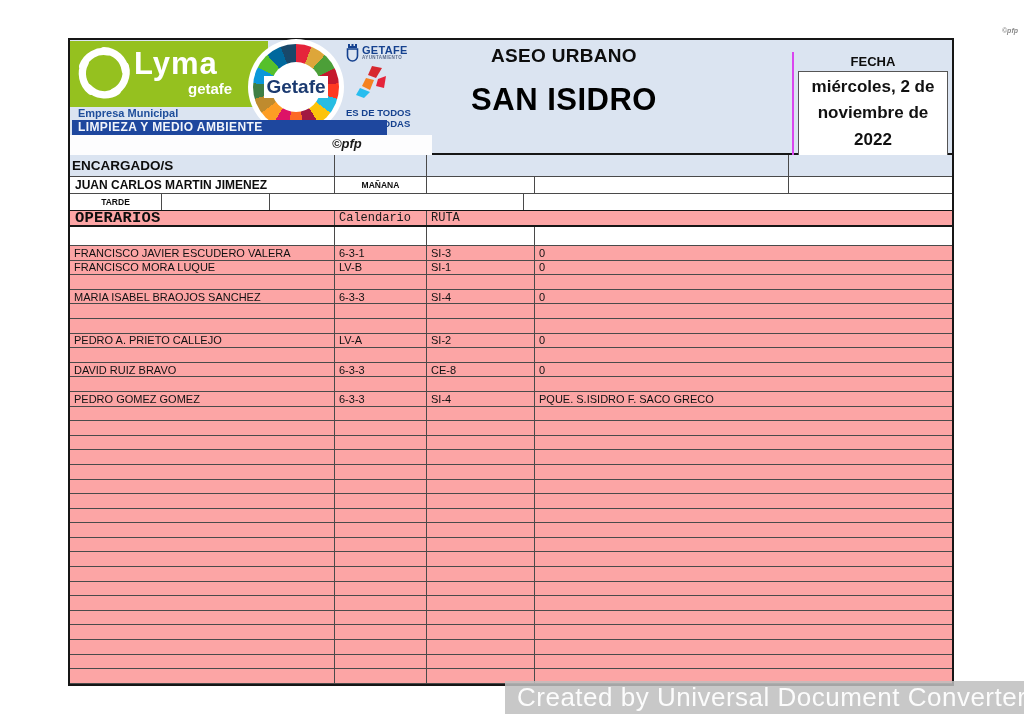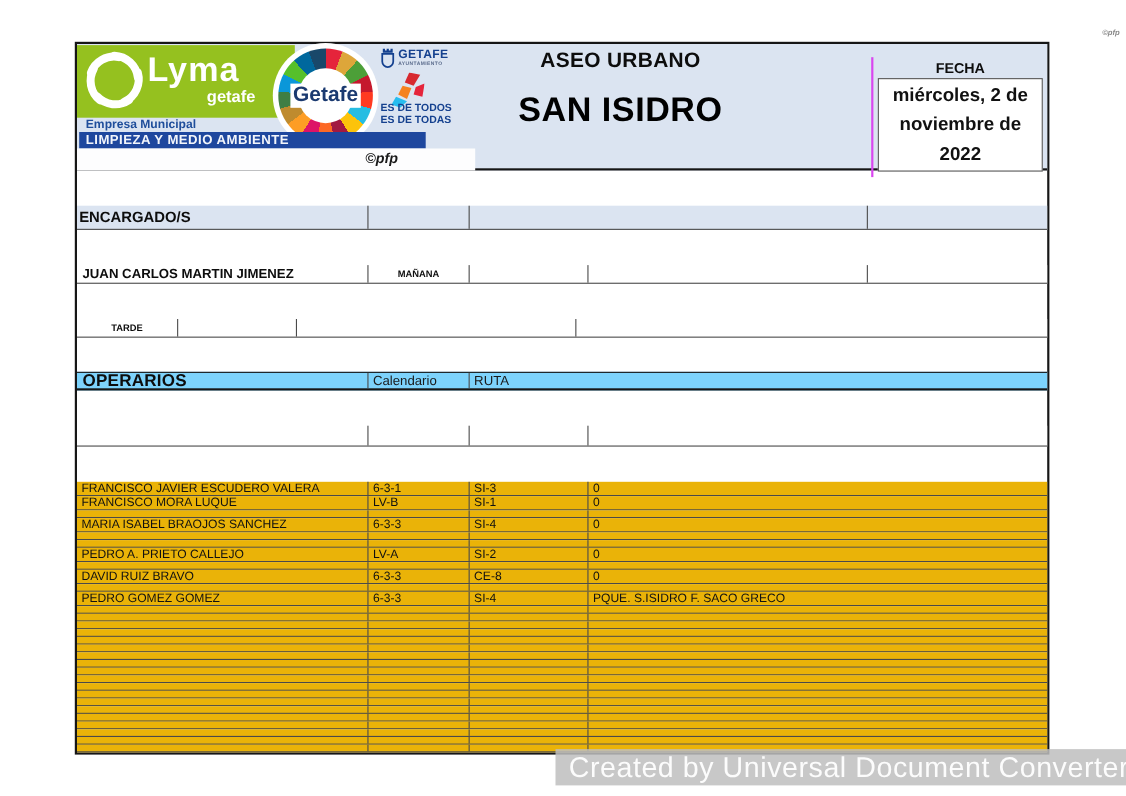--- a/index.html
+++ b/index.html
@@ -4,21 +4,21 @@
 <style>
   * { margin:0; padding:0; box-sizing:border-box; }
   html,body { width:1024px; height:724px; background:#ffffff; overflow:hidden;
               font-family:"Liberation Sans", sans-serif; }
   .page { position:relative; width:1024px; height:724px; background:#fff; }
 
   .tiny-pfp { position:absolute; right:6px; top:27px; font-size:7px; font-weight:bold;
               color:#8a8a8a; font-style:italic; }
 
   .sheet { position:absolute; left:68px; top:38px; width:886px; height:648px;
-           border:2px solid #161616; background:#fff; display:flex; flex-direction:column;gap:32px; }
+           border:2px solid #161616; background:#fff; display:flex; flex-direction:column; }
 
   .row { display:flex; border-bottom:1px solid #4a4a4a; position:relative; }
   .c { border-right:1px solid #4a4a4a; overflow:hidden; white-space:nowrap; }
   .c.last { border-right:none; flex:1; }
 
   
   .row.head { height:115px; background:#dbe4f1; border-bottom:2px solid #161616; }
 
   .logo-zone { position:absolute; left:0; top:0; width:362px; height:115px; }
   .green-block { position:absolute; left:0; top:1px; width:198px; height:66px; background:#95c11f; }
@@ -37,21 +37,21 @@
       display:flex; align-items:center; justify-content:center; }
   .sdg-inner { width:50px; height:50px; border-radius:50%; background:#fff;
                display:flex; align-items:center; justify-content:center; overflow:visible; }
   .sdg-inner span { background:#fff; padding:0 2px; color:#1b3a70; font-weight:800; font-size:19px; }
 
   .crest { position:absolute; left:276px; top:2px; width:86px; height:22px; display:flex; align-items:center; }
   .crest-txt { line-height:1; margin-left:3px; }
   .crest-name { font-size:11px; font-weight:800; color:#15418f; letter-spacing:.3px; }
   .crest-sub { font-size:4.5px; font-weight:700; color:#5a6b8c; letter-spacing:.4px; }
   .flame { position:absolute; left:282px; top:26px; width:34px; height:32px; }
-  .slogan { position:absolute; left:276px; top:54px; line-height:1.15; font-size:9.5px;
+  .slogan { position:absolute; left:276px; top:68px; line-height:1.15; font-size:9.5px;
             font-weight:800; color:#15418f; }
 
   .empresa-strip { position:absolute; left:0; top:67px; width:317px; height:13px;
                    color:#1f4e9b; font-size:11px; font-weight:700; padding-left:8px; }
   .navy-bar { position:absolute; left:2px; top:80px; width:315px; height:15px; background:#1e479e;
               color:#f2f5fb; font-size:12px; font-weight:700; letter-spacing:.4px;
               padding-left:6px; line-height:15px; }
   .white-strip { position:absolute; left:0; top:95px; width:362px; height:20px; background:#fdfdfe; }
   .logo-pfp { position:absolute; left:262px; top:96px; font-size:13px; font-weight:800;
               font-style:italic; color:#1a1a1a; }
@@ -72,31 +72,31 @@
   .row.enc { height:22px; background:#dbe4f1; align-items:center; }
   .row.enc .c { height:100%; }
   .enc-label { font-size:13.5px; font-weight:800; padding-left:2px; line-height:21px; color:#0d0d0d; }
 
   .row.shift { height:17px; background:#fff; }
   .row.shift .c { height:100%; line-height:16px; }
   .shift-name { font-size:12px; font-weight:700; padding-left:5px; color:#0d0d0d; }
   .shift-tag { font-size:8.5px; font-weight:700; text-align:center; color:#0d0d0d; }
 
   
-  .row.oper { height:17px; background:#7dd3fc; border-top:1px solid #161616;
-              border-bottom:2px solid #161616; margin-top:-1px; }
+  .row.oper { height:17px; background:#fca5a5; border-top:1px solid #161616;
+              border-bottom:2px solid #161616; margin-top:-1px;font-family:Liberation Mono, monospace; }
   .row.oper .c { height:100%; line-height:15px; }
   .oper-label { font-size:15.5px; font-weight:800; padding-left:5px; color:#0d0d0d; letter-spacing:.2px; }
   .oper-col { font-size:12px; padding-left:4px; color:#1a1a1a; }
 
   .row.spacer { height:19px; background:#fff; }
 
   
   .data-rows { flex:1; display:flex; flex-direction:column; }
-  .row.data { flex:1; background:#eab308; }
+  .row.data { flex:1; background:#fca5a5; }
   .row.data .c { height:100%; font-size:11px; color:#111; padding-left:4px;
                  display:flex; align-items:center; }
   .w-name { width:265px; } .w-cal { width:92px; } .w-ruta { width:108px; }
   .w-obs4 { width:254px; } .w-mid { width:362px; }
 
   
   .watermark { position:absolute; left:505px; top:681px; width:519px; height:33px;
                background:rgba(190,190,190,.85); color:#fcfcfc; font-size:26px;
                letter-spacing:.5px; line-height:33px; padding-left:12px; white-space:nowrap; }
 </style>

